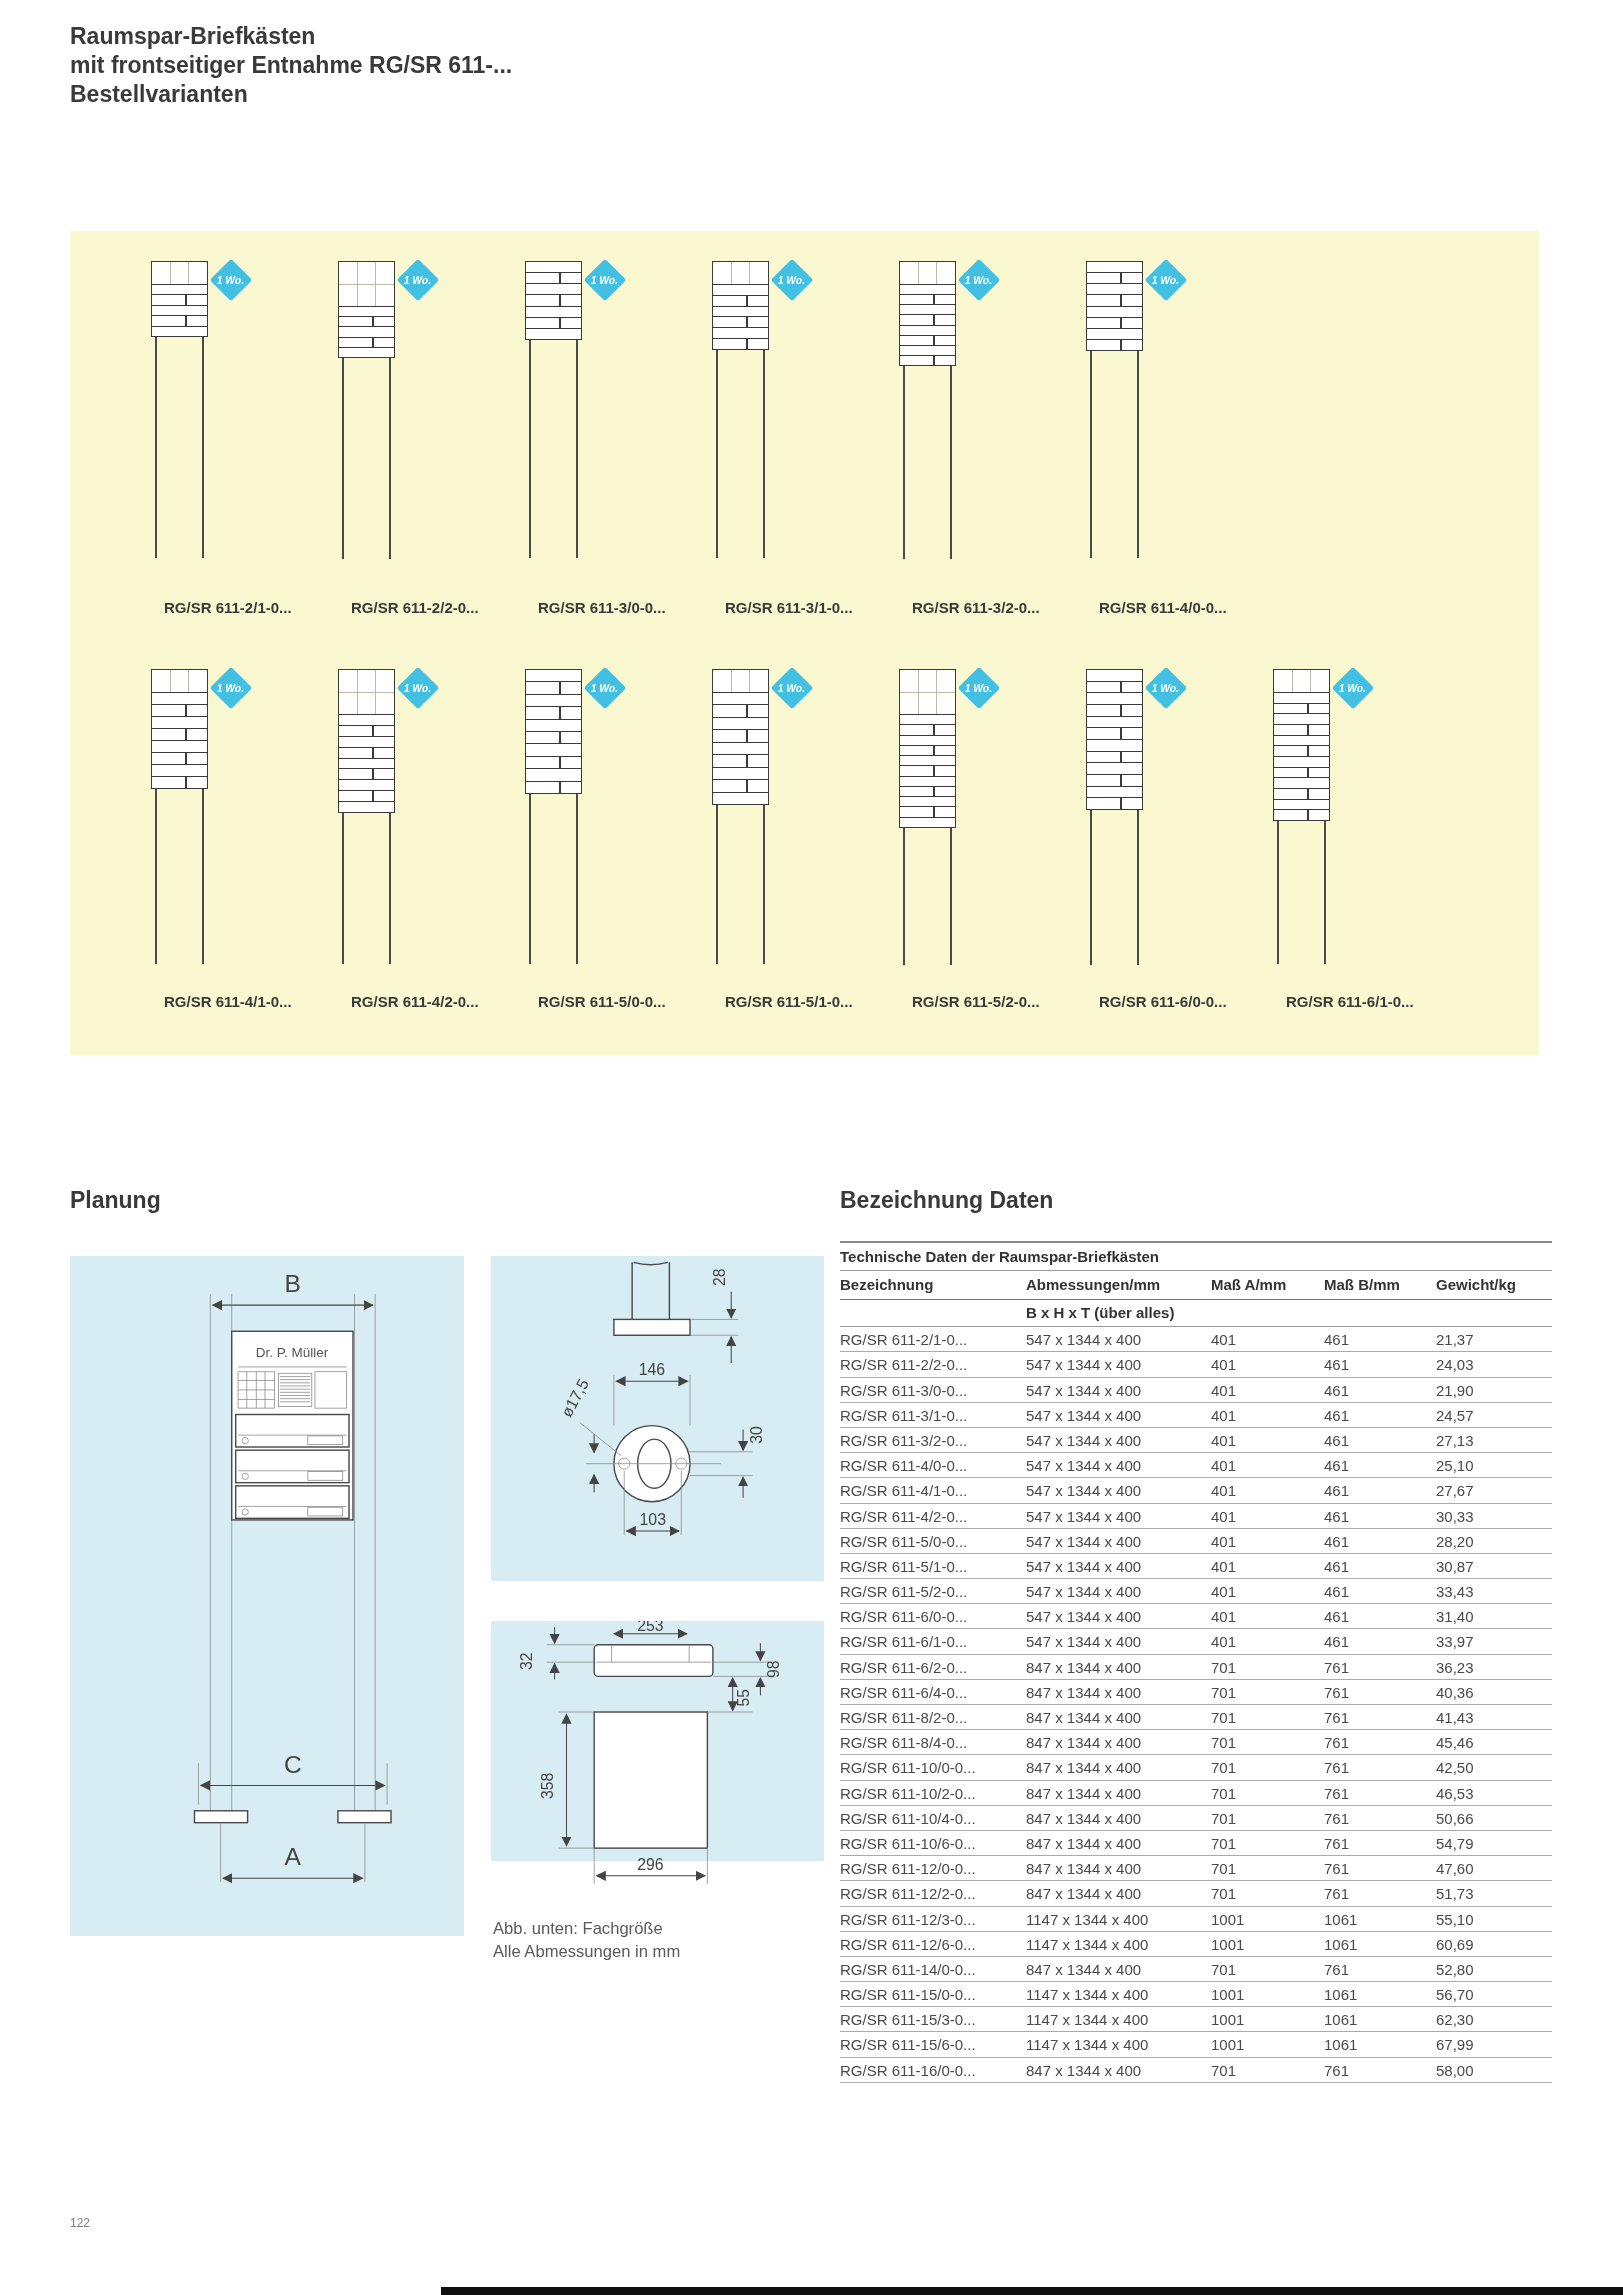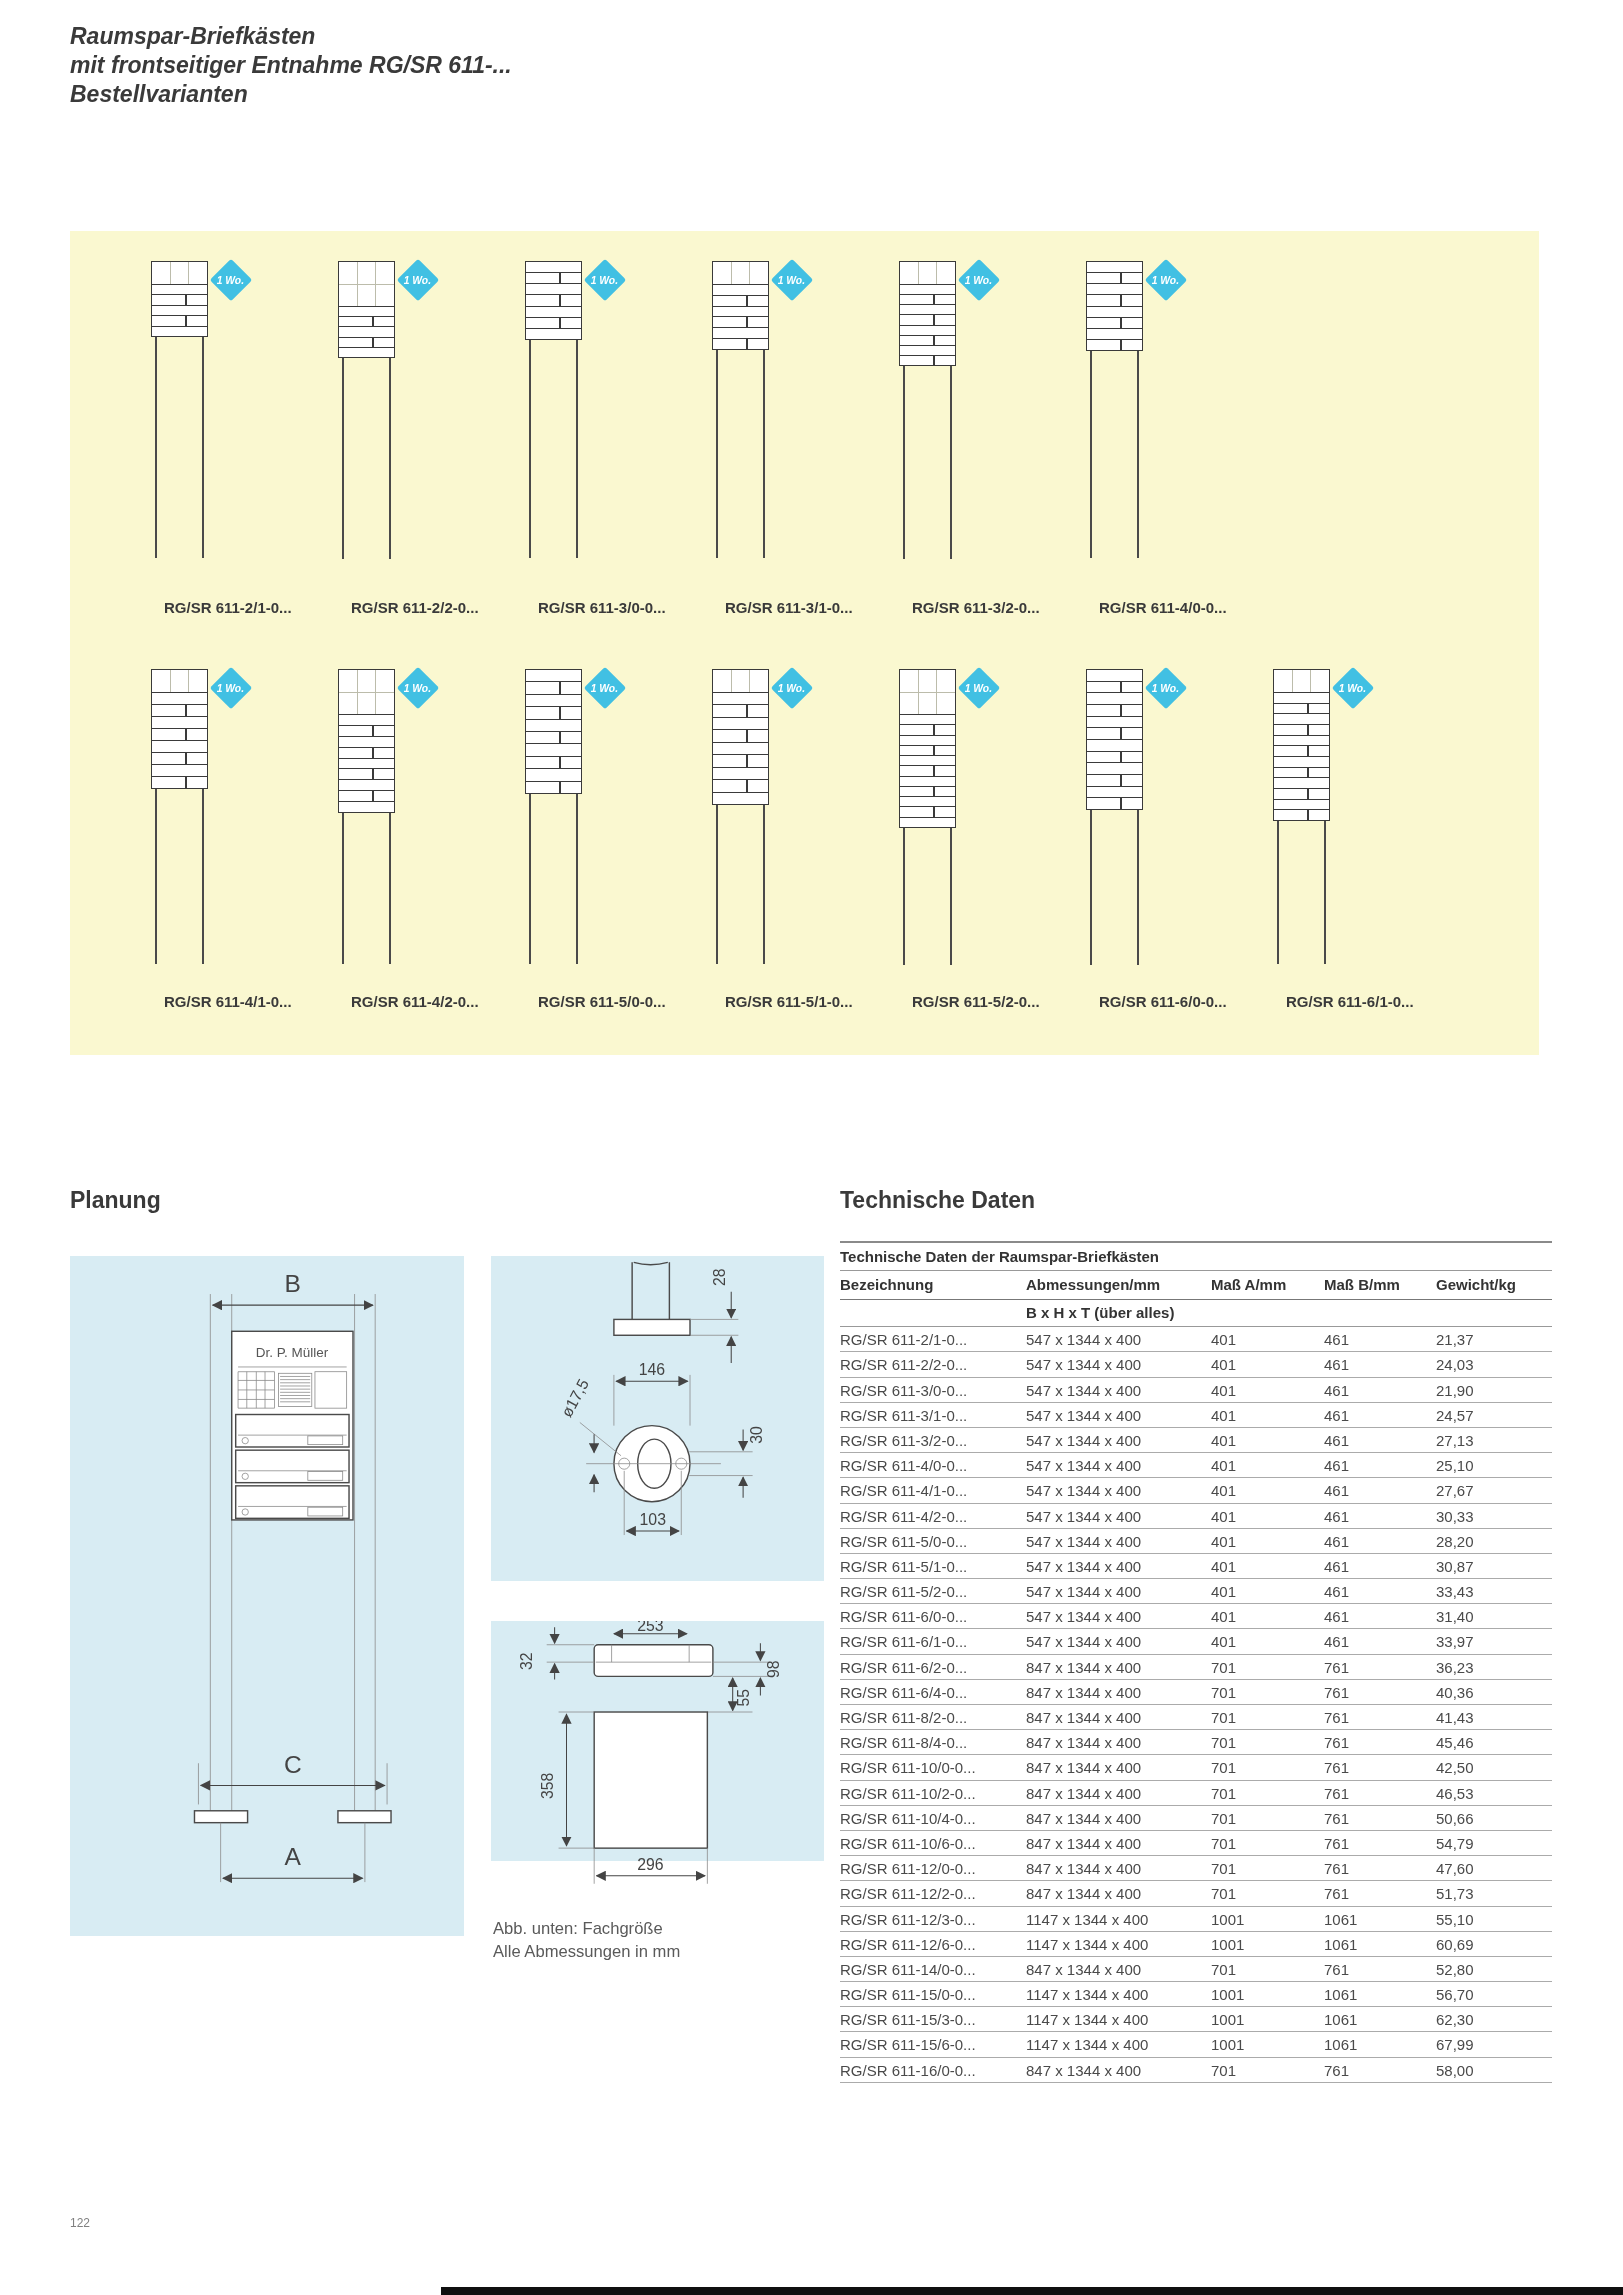--- a/index.html
+++ b/index.html
@@ -1,19 +1,19 @@
 <!DOCTYPE html>
 <html style="font-size:12.7px"><head>
 <meta charset="utf-8">
 <style>
   html,body{margin:0;padding:0;}
   body{font-family:"Liberation Sans", sans-serif;}
   .page{position:relative;width:1623px;height:2295px;background:#ffffff;overflow:hidden;
         --yellow:#FAF8D0;--blue:#D8ECF3;--cyan:#41C0E3;}
-  .title{position:absolute;left:70px;top:22px;font-size:23px;line-height:29px;font-weight:bold;color:#3a3a3a;font-style:italic;}
+  .title{position:absolute;left:70px;top:22px;font-size:23px;line-height:29px;font-weight:bold;color:#3a3a3a;}
   .panel-yellow{position:absolute;left:70px;top:231px;width:1469px;height:824px;background:var(--yellow);}
   
   .mcol{position:absolute;width:187px;}
   .mhead{position:absolute;left:57px;top:0;width:57px;background:#fff;border:1.6px solid #3a3a3a;box-sizing:border-box;display:flex;flex-direction:column;}
   .mwin{position:relative;border-bottom:1.6px solid #3a3a3a;flex:0 0 auto;}
   .mwin.small{height:22px;}
   .mwin.large{height:44px;}
   .mwin .vln{position:absolute;top:0;bottom:0;left:33%;width:0.8px;background:#bcbcab;}
   .mwin .vln2{position:absolute;top:0;bottom:0;left:66%;width:0.8px;background:#bcbcab;}
   .mwin .hln{position:absolute;left:0;right:0;top:50%;height:0.8px;background:#bcbcab;}
@@ -500,21 +500,21 @@
           </div>
           <div class="mbadge">
             <span>1 Wo.</span>
           </div>
           <div class="mlabel">RG/SR 611-6/1-0...</div>
         </div>
       </div>
   </div>
 
   <div class="h2" id="planung-heading">Planung</div>
-  <div class="h2" id="technik-heading">Technische Daten</div>
+  <div class="h2" id="technik-heading">Bezeichnung Daten</div>
 
   <div class="panel-blue" id="plan-left">
     <svg width="394" height="680" viewBox="0 0 497 858">
       <defs>
         <marker id="ar1" viewBox="0 0 10 10" refX="9" refY="5" markerWidth="10" markerHeight="10" orient="auto-start-reverse">
           <path d="M0,0L10,5L0,10z" fill="#444"></path>
         </marker>
       </defs>
 
       <path class="thin" d="M177,48 V700 M204,48 V700 M359,48 V700 M385,48 V700"></path>

